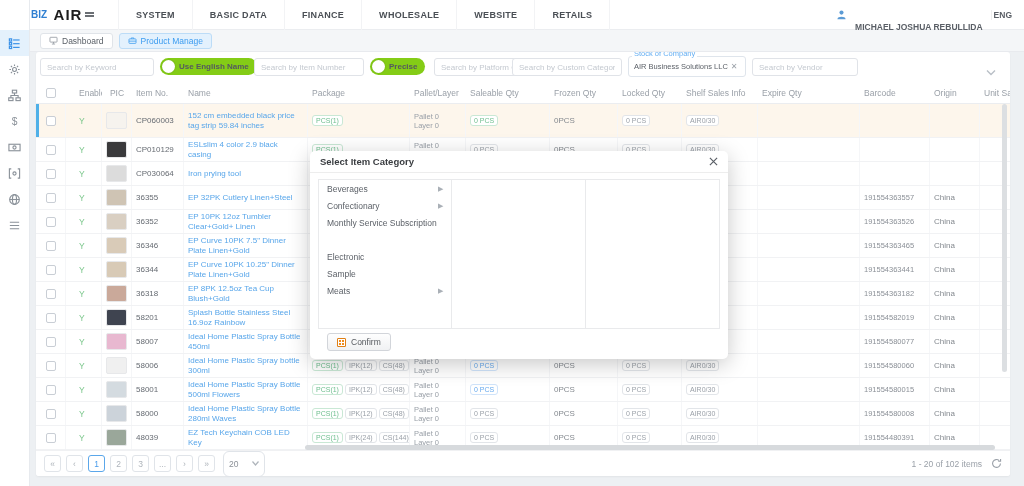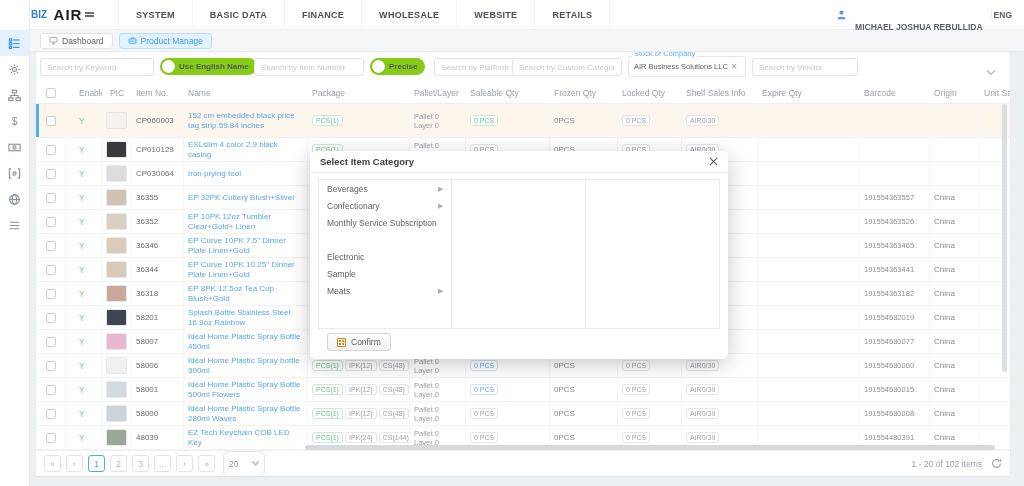--- a/index.html
+++ b/index.html
@@ -406,21 +406,21 @@
         <div class="cell c-en">
           <span class="en-y">Y</span>
         </div>
         <div class="cell c-pic">
           <span class="thumb" style="background: rgb(207, 196, 180);"></span>
         </div>
         <div class="cell c-item">
           <span class="itemno">36355</span>
         </div>
         <div class="cell c-name">
-          <span class="namelink">EP 32PK Cutlery Blush+Silver</span>
+          <span class="namelink">EP 32PK Cutlery Linen+Steel</span>
         </div>
         <div class="cell c-pkg">
           <span class="badge green">PCS(1)</span>
         </div>
         <div class="cell c-pal">
           <span class="pal">
             <div>Pallet 0</div>
             <div>Layer 0</div>
           </span>
         </div>

